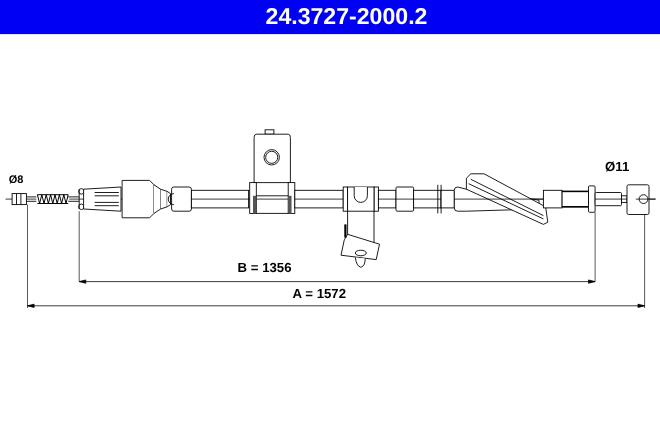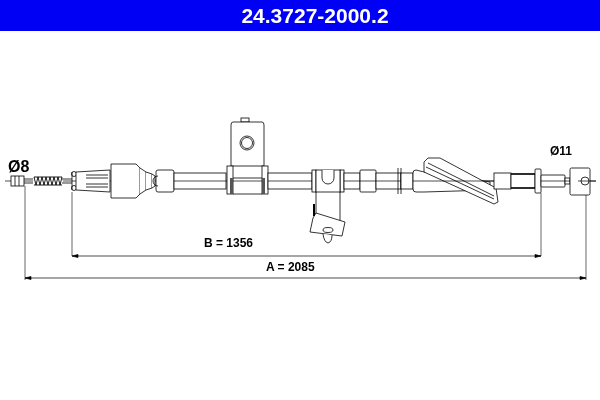--- a/index.html
+++ b/index.html
@@ -143,16 +143,16 @@
     <path d="M541 256 L535 254.5 L535 257.5 Z" fill="#000"></path>
   </g>
 
   <g stroke-width="0.7">
     <line x1="25" y1="278" x2="586" y2="278"></line>
     <path d="M25 278 L31 276.5 L31 279.5 Z" fill="#000"></path>
     <path d="M586 278 L580 276.5 L580 279.5 Z" fill="#000"></path>
   </g>
 </svg>
 
-<div style="position:absolute; left:8px; top:158px; font-weight:bold; font-size:16px; font-family:'Liberation Sans',sans-serif;">Ø8</div>
+<div style="position:absolute; left:8px; top:158px; font-weight:bold; font-size:10px; font-family:'Liberation Sans',sans-serif;">Ø8</div>
 <div style="position:absolute; left:550px; top:144px; font-weight:bold; font-size:12px; font-family:'Liberation Sans',sans-serif;">Ø11</div>
-<div style="position:absolute; left:204px; top:236px; font-weight:bold; font-size:12px; font-family:'Liberation Sans',sans-serif;">B = 1356</div>
-<div style="position:absolute; left:266px; top:260px; font-weight:bold; font-size:12px; font-family:'Liberation Sans',sans-serif;">A = 2085</div>
+<div style="position:absolute; left:216px; top:236px; font-weight:bold; font-size:12px; font-family:'Liberation Sans',sans-serif;">B = 1356</div>
+<div style="position:absolute; left:266px; top:260px; font-weight:bold; font-size:12px; font-family:'Liberation Sans',sans-serif;">A = 1572</div>
 
 </body></html>

